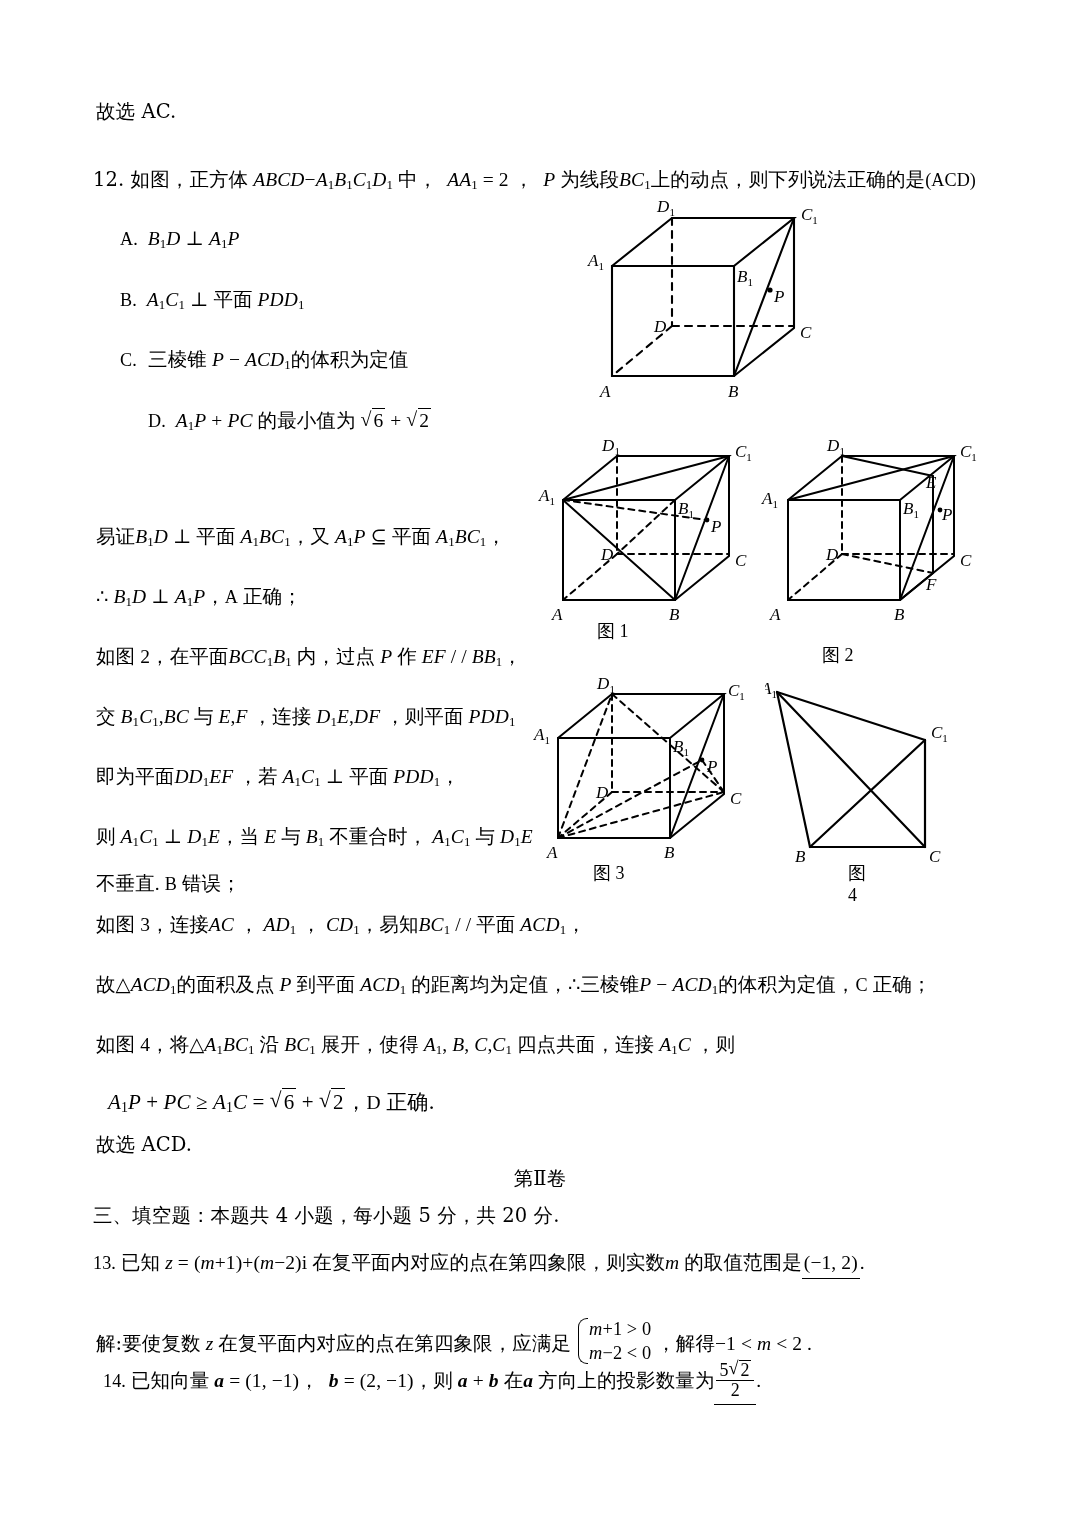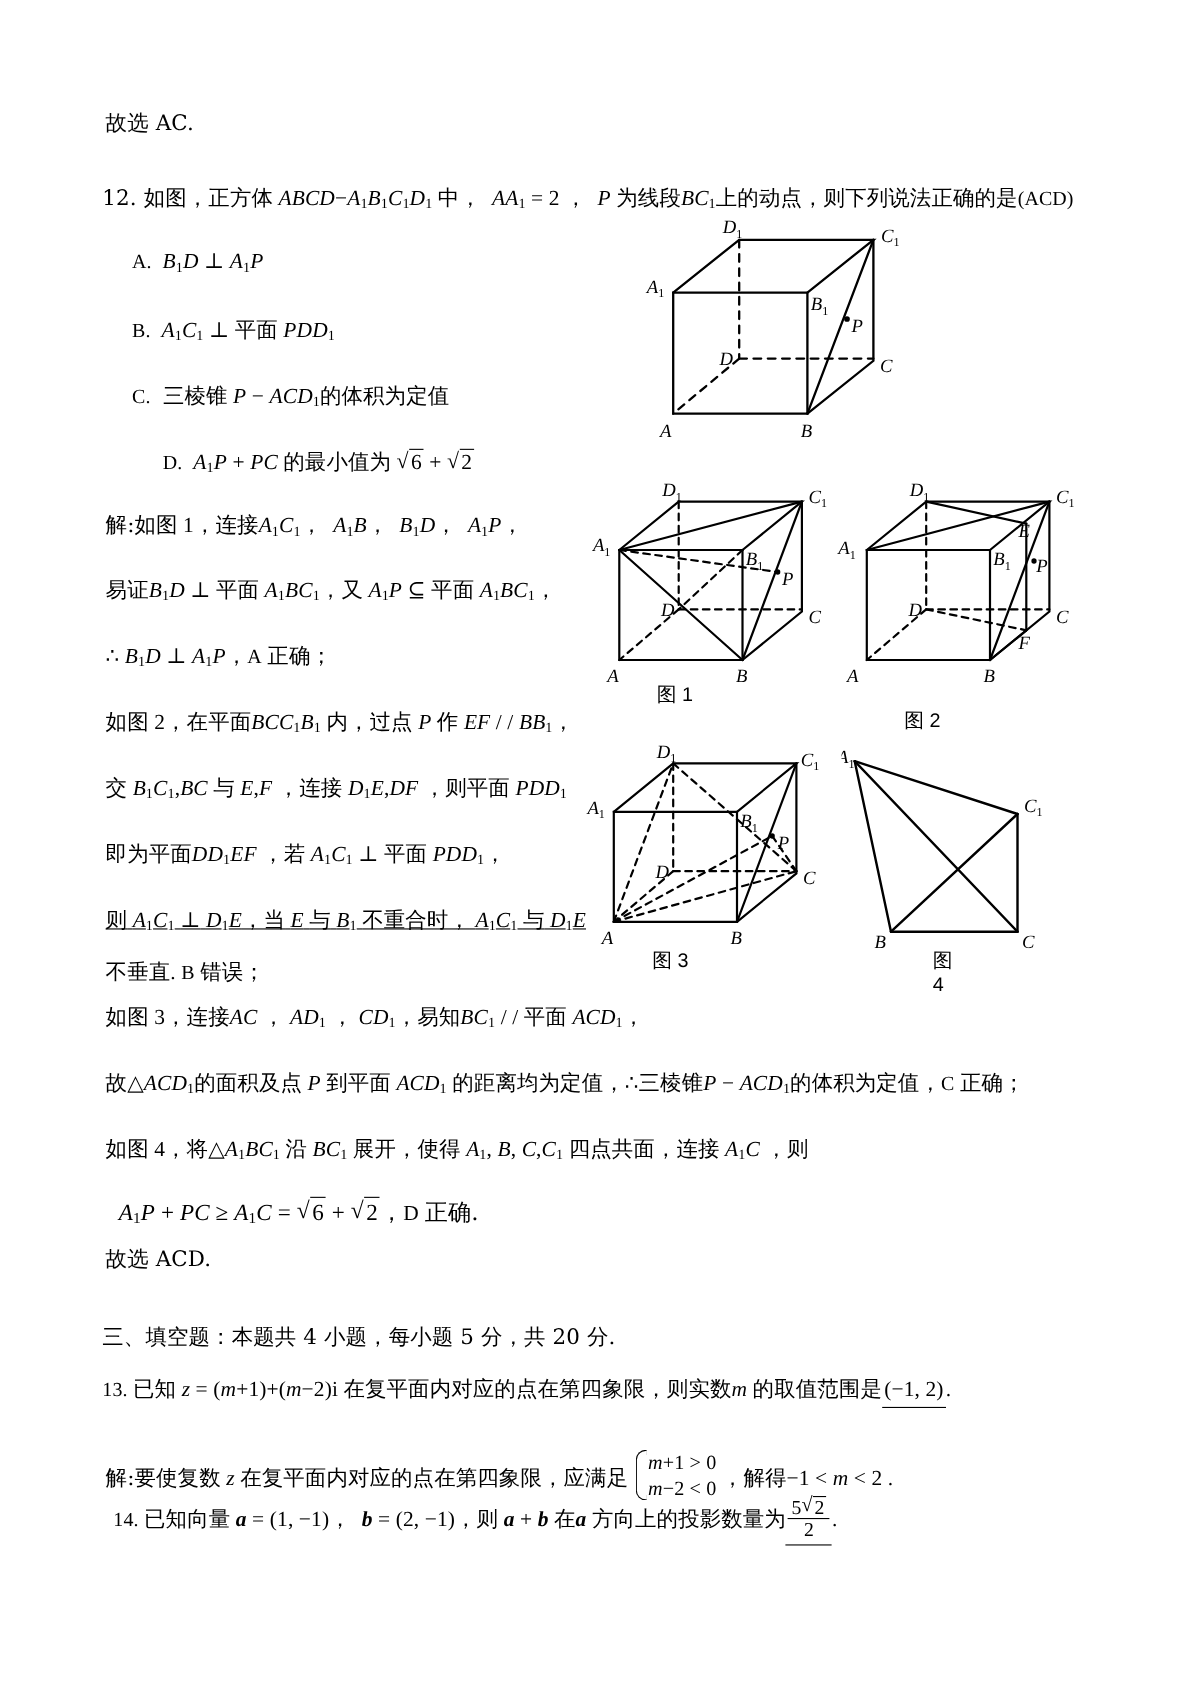--- a/index.html
+++ b/index.html
@@ -106,21 +106,21 @@
   .sys .row { display: block; white-space: nowrap; }
   .blank-ul {
     display: inline-block;
     border-bottom: 1.6px solid #000;
     padding: 0 2px 3px 2px;
   }
   svg { display: block; }
   .figcap {
     position: absolute;
     font-size: 18px;
-    font-family: Liberation Sans, sans-serif;
+    font-family: Liberation Serif, serif;
   }
   .figbox { position: absolute; }
   text.lbl {
     font-family: "Liberation Serif", "DejaVu Serif", serif;
     font-style: italic;
     font-size: 17px;
   }
   text.lbl tspan.s {
     font-size: 11px;
     font-style: normal;
@@ -154,63 +154,58 @@
   <div class="ln" style="left:120px; top:348px;">
     <span class="ansi">C.</span>
     <span class="cn">&nbsp;三棱锥</span> <span class="mi">P</span> <span class="up">−</span> <span class="mi">ACD<sub>1</sub></span><span class="cn">的体积为定值</span>
   </div>
   <div class="ln" style="left:120px; top:408px;margin-left:28px;">
     <span class="ansi">D.</span>
     <span class="mi">&nbsp;A<sub>1</sub>P</span> <span class="up">+</span> <span class="mi">PC</span> <span class="cn">的最小值为</span>
     <span class="sqrt"><span class="rad">6</span></span> <span class="up">+</span> <span class="sqrt"><span class="rad">2</span></span>
   </div>
 
-  <div class="ln" style="left:96px; top:466px;">
-    <span class="cn">解:如图</span> <span class="up">1</span><span class="cn">，连接</span><span class="mi">A<sub>1</sub>C<sub>1</sub></span><span class="cn">，</span>
-    <span class="mi">&nbsp;A<sub>1</sub>B</span><span class="cn">，</span>
-    <span class="mi">&nbsp;B<sub>1</sub>D</span><span class="cn">，</span>
-    <span class="mi">&nbsp;A<sub>1</sub>P</span><span class="cn">，</span>
-  </div>
   <div class="ln" style="left:96px; top:525px;">
     <span class="cn">易证</span><span class="mi">B<sub>1</sub>D</span> <span class="up">⊥</span> <span class="cn">平面</span> <span class="mi">A<sub>1</sub>BC<sub>1</sub></span><span class="cn">，又</span>
     <span class="mi">A<sub>1</sub>P</span> <span class="up">⊆</span> <span class="cn">平面</span> <span class="mi">A<sub>1</sub>BC<sub>1</sub></span><span class="cn">，</span>
   </div>
   <div class="ln" style="left:96px; top:585px;">
     <span class="up">∴</span> <span class="mi">B<sub>1</sub>D</span> <span class="up">⊥</span> <span class="mi">A<sub>1</sub>P</span><span class="cn">，</span><span class="ansi">A</span> <span class="cn">正确；</span>
   </div>
   <div class="ln" style="left:96px; top:645px;">
     <span class="cn">如图</span> <span class="up">2</span><span class="cn">，在平面</span><span class="mi">BCC<sub>1</sub>B<sub>1</sub></span> <span class="cn">内，过点</span> <span class="mi">P</span> <span class="cn">作</span> <span class="mi">EF</span> <span class="up">/ /</span> <span class="mi">BB<sub>1</sub></span><span class="cn">，</span>
   </div>
   <div class="ln" style="left:96px; top:705px;">
     <span class="cn">交</span> <span class="mi">B<sub>1</sub>C<sub>1</sub></span><span class="up">,</span><span class="mi">BC</span> <span class="cn">与</span> <span class="mi">E</span><span class="up">,</span><span class="mi">F</span> <span class="cn">，连接</span> <span class="mi">D<sub>1</sub>E</span><span class="up">,</span><span class="mi">DF</span> <span class="cn">，则平面</span> <span class="mi">PDD<sub>1</sub></span>
   </div>
   <div class="ln" style="left:96px; top:765px;">
     <span class="cn">即为平面</span><span class="mi">DD<sub>1</sub>EF</span> <span class="cn">，若</span> <span class="mi">A<sub>1</sub>C<sub>1</sub></span> <span class="up">⊥</span> <span class="cn">平面</span> <span class="mi">PDD<sub>1</sub></span><span class="cn">，</span>
   </div>
-  <div class="ln" style="left:96px; top:825px;text-decoration:underline;">
+  <div class="ln" style="left:96px; top:825px;">
     <span class="cn">则</span> <span class="mi">A<sub>1</sub>C<sub>1</sub></span> <span class="up">⊥</span> <span class="mi">D<sub>1</sub>E</span><span class="cn">，当</span> <span class="mi">E</span> <span class="cn">与</span> <span class="mi">B<sub>1</sub></span> <span class="cn">不重合时，</span> <span class="mi">A<sub>1</sub>C<sub>1</sub></span> <span class="cn">与</span> <span class="mi">D<sub>1</sub>E</span>
   </div>
   <div class="ln" style="left:96px; top:872px;">
     <span class="cn">不垂直</span><span class="up">.</span> <span class="ansi">B</span> <span class="cn">错误；</span>
   </div>
   <div class="ln" style="left:96px; top:913px;">
     <span class="cn">如图</span> <span class="up">3</span><span class="cn">，连接</span><span class="mi">AC</span> <span class="cn">，</span> <span class="mi">AD<sub>1</sub></span> <span class="cn">，</span> <span class="mi">CD<sub>1</sub></span><span class="cn">，易知</span><span class="mi">BC<sub>1</sub></span> <span class="up">/ /</span> <span class="cn">平面</span> <span class="mi">ACD<sub>1</sub></span><span class="cn">，</span>
   </div>
   <div class="ln" style="left:96px; top:973px;">
     <span class="cn">故</span><span class="up">△</span><span class="mi">ACD<sub>1</sub></span><span class="cn">的面积及点</span> <span class="mi">P</span> <span class="cn">到平面</span> <span class="mi">ACD<sub>1</sub></span> <span class="cn">的距离均为定值，</span><span class="up">∴</span><span class="cn">三棱锥</span><span class="mi">P</span> <span class="up">−</span> <span class="mi">ACD<sub>1</sub></span><span class="cn">的体积为定值，</span><span class="ansi">C</span> <span class="cn">正确；</span>
   </div>
   <div class="ln" style="left:96px; top:1033px;">
     <span class="cn">如图</span> <span class="up">4</span><span class="cn">，将</span><span class="up">△</span><span class="mi">A<sub>1</sub>BC<sub>1</sub></span> <span class="cn">沿</span> <span class="mi">BC<sub>1</sub></span> <span class="cn">展开，使得</span> <span class="mi">A<sub>1</sub></span><span class="up">,</span> <span class="mi">B</span><span class="up">,</span> <span class="mi">C</span><span class="up">,</span><span class="mi">C<sub>1</sub></span> <span class="cn">四点共面，连接</span> <span class="mi">A<sub>1</sub>C</span> <span class="cn">，则</span>
   </div>
   <div class="ln" style="left:108px; top:1088px; font-size:21px;">
     <span class="mi">A<sub>1</sub>P</span> <span class="up">+</span> <span class="mi">PC</span> <span class="up">≥</span> <span class="mi">A<sub>1</sub>C</span> <span class="up">=</span>
     <span class="sqrt"><span class="rad">6</span></span> <span class="up">+</span> <span class="sqrt"><span class="rad">2</span></span><span class="cn">，</span><span class="ansi">D</span> <span class="cn">正确.</span>
   </div>
   <div class="ln cn" style="left:96px; top:1133px;"><span>故选 ACD.</span></div>
 
+  <div class="ln cn" style="left:0; top:1167px; width:1080px; text-align:center; white-space:normal;"><span>第Ⅱ卷</span></div>
 
   <div class="ln cn" style="left:93px; top:1204px;"><span>三、填空题：本题共 4 小题，每小题 5 分，共 20 分.</span></div>
 
   <div class="ln" style="left:93px; top:1251px;">
     <span class="ansi">13.</span>
     <span class="cn">已知</span>
     <span class="mi">z</span> <span class="up">=</span> <span class="up">(</span><span class="mi">m</span><span class="up">+</span><span class="up">1)</span><span class="up">+</span><span class="up">(</span><span class="mi">m</span><span class="up">−</span><span class="up">2)i</span>
     <span class="cn">在复平面内对应的点在第四象限，则实数</span><span class="mi">m</span> <span class="cn">的取值范围是</span><span class="blank-ul"><span class="up">(−1, 2)</span></span><span class="up">.</span>
   </div>
 

